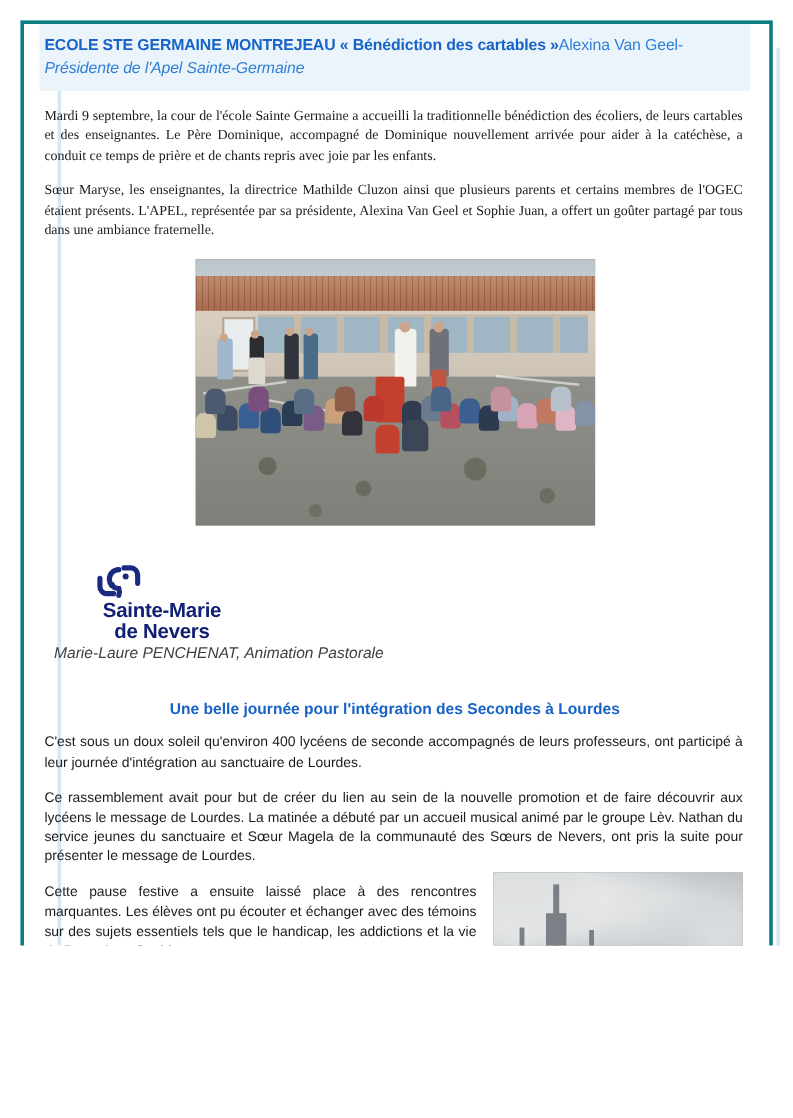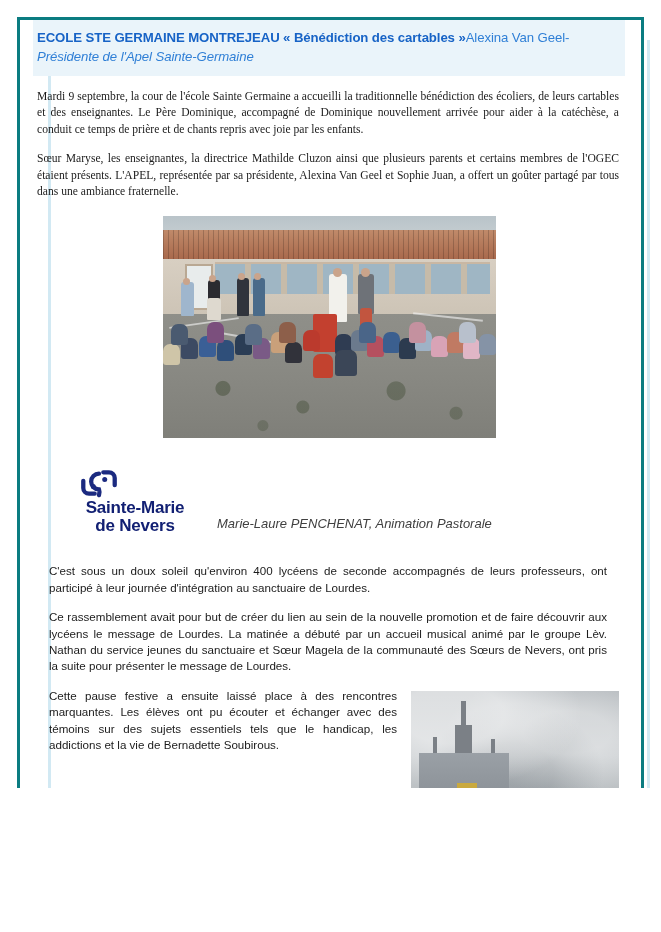--- a/index.html
+++ b/index.html
@@ -153,21 +153,21 @@
   .kid{ position:absolute; width:17px; height:21px; border-radius:7px 7px 3px 3px;}
   .chair{
     position:absolute; left:150px; top:98px; width:24px; height:38px;
     background:#c3402f; border-radius:2px;
   }
 
   
   .logo-row {
     margin-top: 26px;
     display: flex;
-    align-items: flex-end;
+    flex-direction: column;
   }
   .logo-block { width: 140px; padding-left: 32px; }
   .logo-mark  { width: 44px; height: 30px; margin: 0 auto 1px 12px; display:block;}
   .logo-text  {
     color: #122073;
     font-weight: bold;
     font-size: 17px;
     line-height: 18px;
     letter-spacing: -0.2px;
     text-align: center;
@@ -239,21 +239,21 @@
   .p-head{
     position:absolute; width:6px;height:6px;border-radius:50%;
     background:#c8a489;
   }
 
   .a2-para {
     font-size: 11.6px;
     line-height: 16.4px;
     color: #1b1b1b;
     text-align: justify;
-    margin: 12px;
+    margin: 0;
   }
   .a2-gap { margin-top: 13px; }
   .clearfix::after { content:""; display:block; clear:both; }
 </style>
 </head>
 <body>
 
 <div id="page">
   <div id="frame">
     <div class="rail rail-left"></div>
@@ -358,20 +358,21 @@
         </svg>
         <div class="logo-text">
           <span class="l1">Sainte-Marie</span>
           <span class="l2">de Nevers</span>
         </div>
       </div>
       <div class="signature">Marie-Laure PENCHENAT, Animation Pastorale</div>
     </div>
 
     <div class="article2 clearfix">
+      <div class="a2-title">Une belle journée pour l'intégration des Secondes à Lourdes</div>
 
       <div style="padding:0 6px 0 4px;">
         <p class="a2-para">C'est sous un doux soleil qu'environ 400 lycéens de seconde accompagnés de leurs professeurs, ont participé à leur journée d'intégration au sanctuaire de Lourdes.</p>
 
         <p class="a2-para a2-gap">Ce rassemblement avait pour but de créer du lien au sein de la nouvelle promotion et de faire découvrir aux lycéens le message de Lourdes. La matinée a débuté par un accueil musical animé par le groupe Lèv. Nathan du service jeunes du sanctuaire et Sœur Magela de la communauté des Sœurs de Nevers, ont pris la suite pour présenter le message de Lourdes.</p>
 
         <div class="photo2">
           <div class="ph2-sky"></div>
 
           <div class="spire" style="left:50px; top:10px;  width:5px;  height:52px;"></div>

